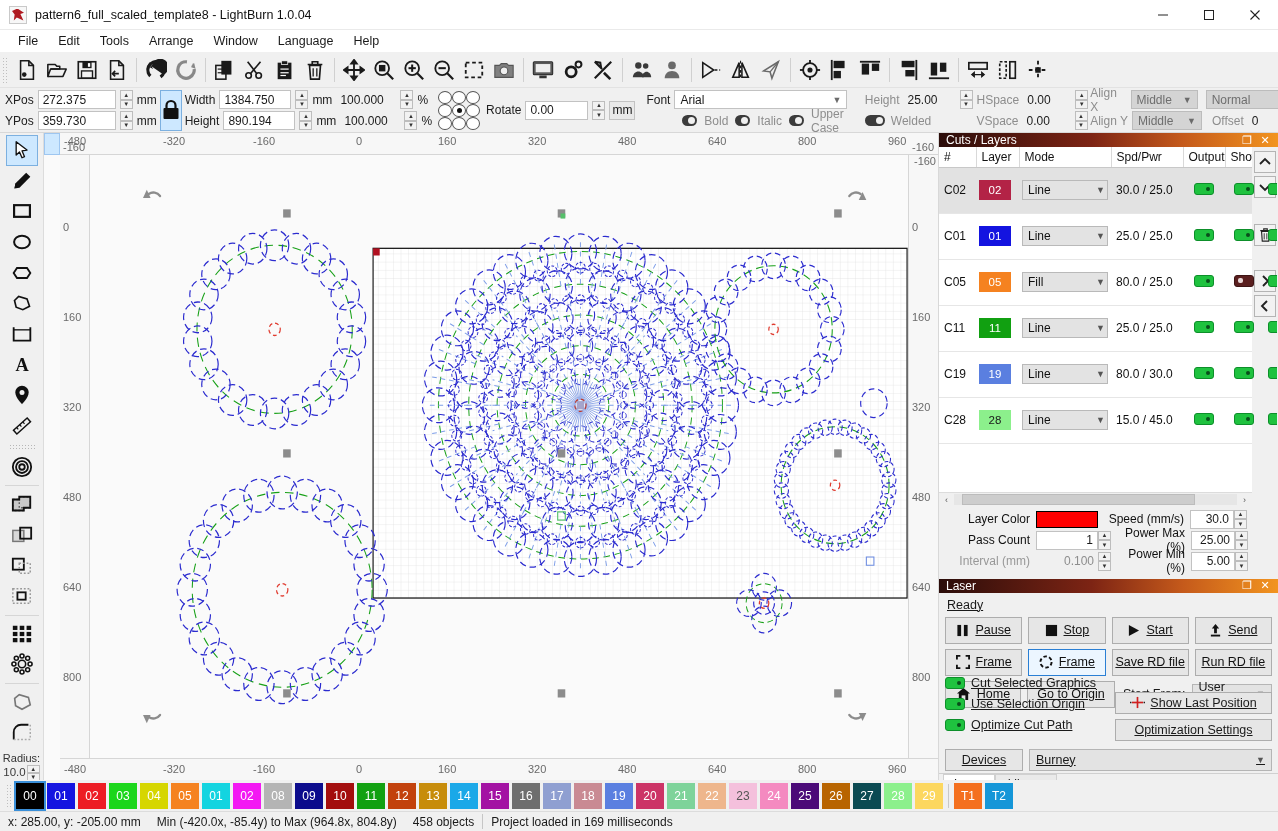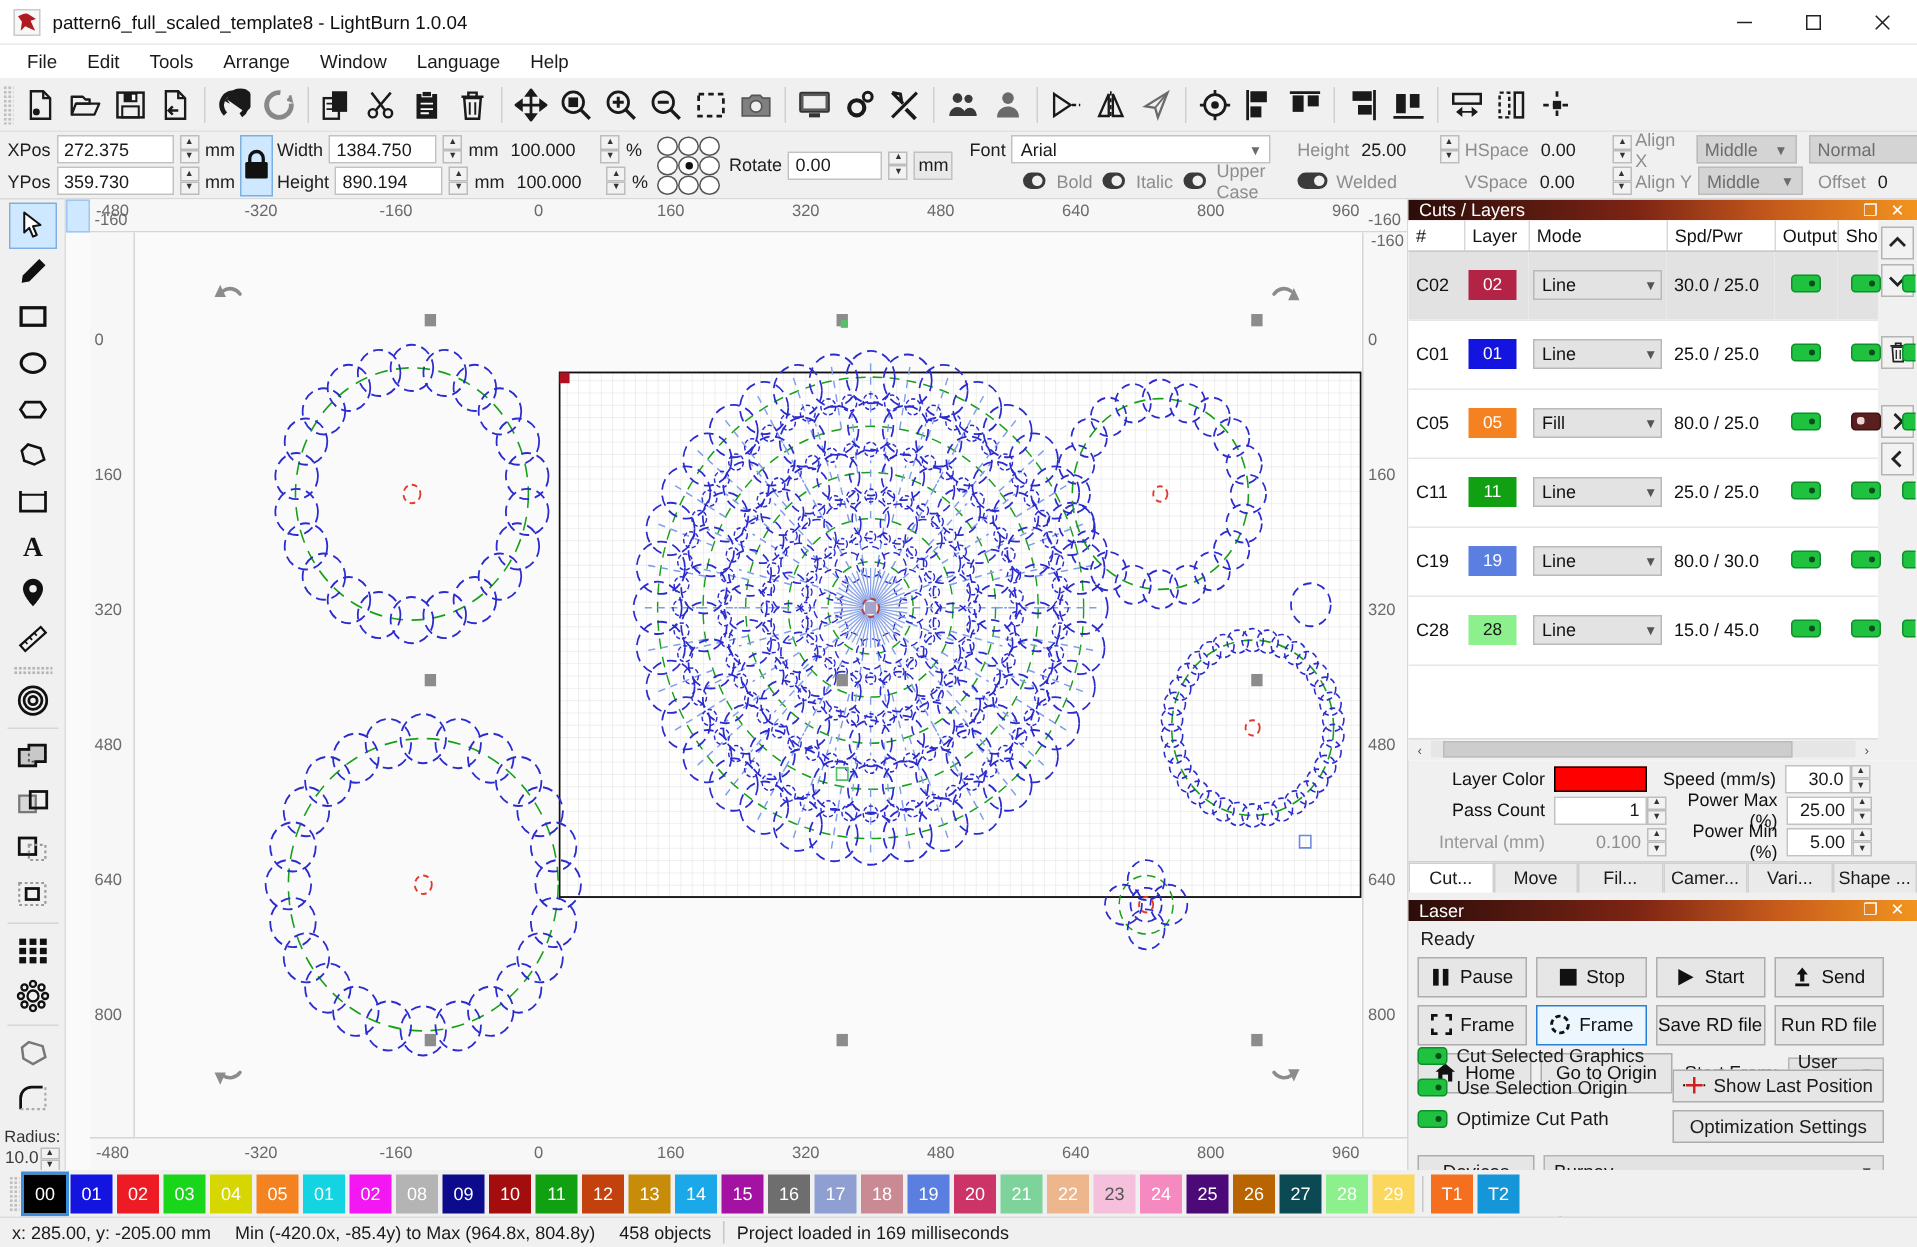--- a/index.html
+++ b/index.html
@@ -150,21 +150,21 @@
   .lprops { padding:3px 5px 1px 5px; font-size:12px; }
   .lprow { display:flex; align-items:center; height:19px; margin-bottom:2px; }
   .lp-l { width:92px; text-align:right; padding-right:6px; color:#111; }
   .lp-l.dim { color:#989898; }
 
   .tabs { display:flex; border-top:1px solid #d0d0d0; background:#f0f0f0; height:21px; align-items:flex-end; }
   .tab { flex:1; text-align:center; font-size:12px; padding:2px 0 3px 0; border:1px solid #d0d0d0;
          border-bottom:none; background:#eaeaea; color:#1a1a1a; }
   .tab.on { background:#fff; }
 
-  .laserbody { padding:4px 22px 2px 6px; }
+  .laserbody { padding:4px 6px 2px 6px;text-decoration:underline; }
   .btnrow { display:flex; gap:6px; margin-bottom:5px; }
   .lbtn { flex:1; height:27px; border:1px solid #adadad; background:#e6e6e6;
           display:flex; align-items:center; justify-content:center; gap:6px; font-size:12.5px; color:#111; }
   .lbtn.hl { background:#ecf6ff; border:1px solid #2a7fd4; }
   .origin9 { display:grid; grid-template-columns:repeat(3,34px); grid-template-rows:repeat(3,19px);
              border:1px solid #c6c6c6; background:#f0f0f0; justify-items:center; align-items:center; }
   .origin9 span { width:13px; height:13px; border-radius:50%; border:1.5px solid #444; background:#fff; position:relative; }
   .origin9 span.on::after { content:''; position:absolute; left:2.5px; top:2.5px; width:6px; height:6px; border-radius:50%; background:#111; }
   .optrow { display:flex; align-items:center; gap:6px; height:21px; font-size:12.5px; }
   .wbtn { height:22px; border:1px solid #adadad; background:#e6e6e6; display:flex; align-items:center;
@@ -1716,28 +1716,20 @@
             </span>
           <span class="lp-l" style="width:80px">Power Min (%)</span>
           <span class="fld" style="width:44px;justify-content:flex-end">5.00</span>
           <span class="spin">
               <i>▲</i>
               <i>▼</i>
             </span>
         </div>
       </div>
 
-      <div class="tabs">
-        <div class="tab on">Cut...</div>
-        <div class="tab">Move</div>
-        <div class="tab">Fil...</div>
-        <div class="tab">Camer...</div>
-        <div class="tab">Vari...</div>
-        <div class="tab">Shape ...</div>
-      </div>
 
       <div class="panel-title" style="margin-top:5px">
         <span class="pt-text">Laser</span>
         <span class="pt-btn">❐</span>
         <span class="pt-btn">✕</span>
       </div>
 
       <div class="laserbody">
         <div style="font-size:12.5px;margin:1px 0 5px 2px">Ready</div>
 

